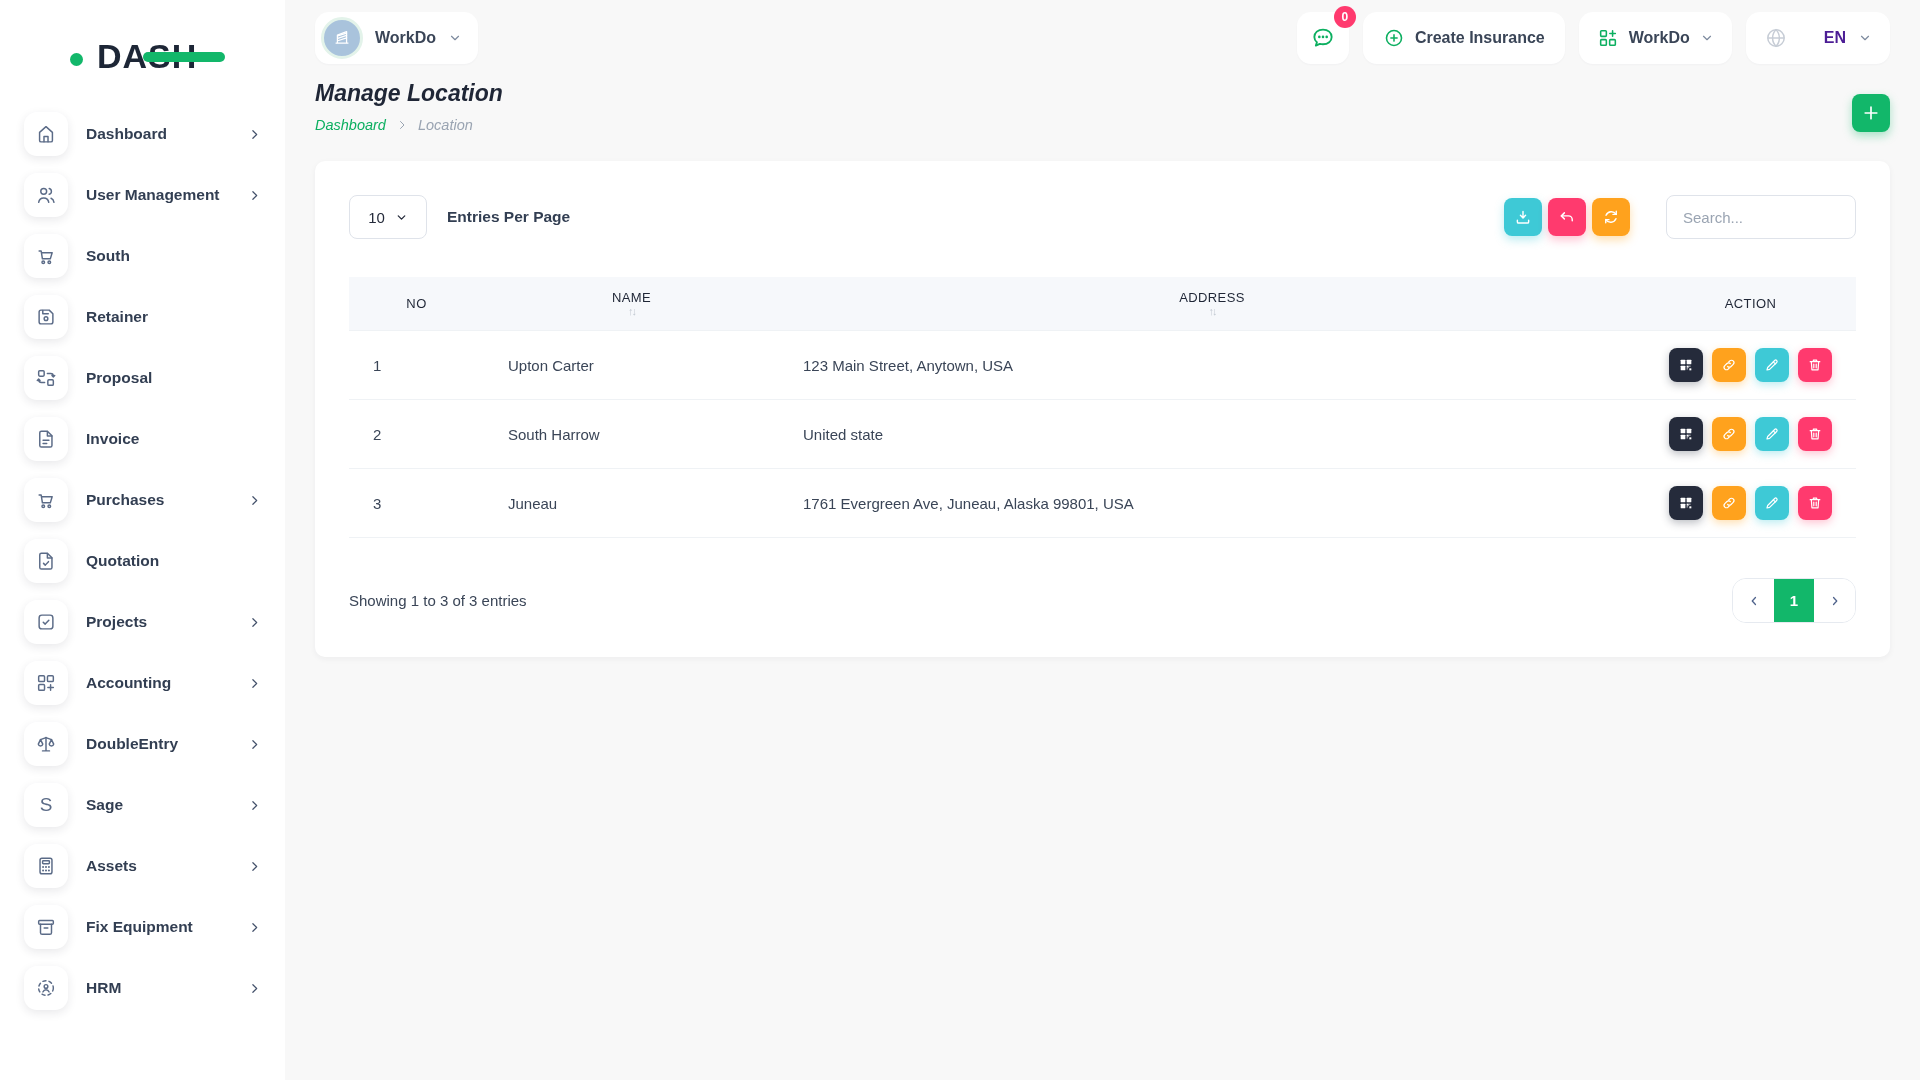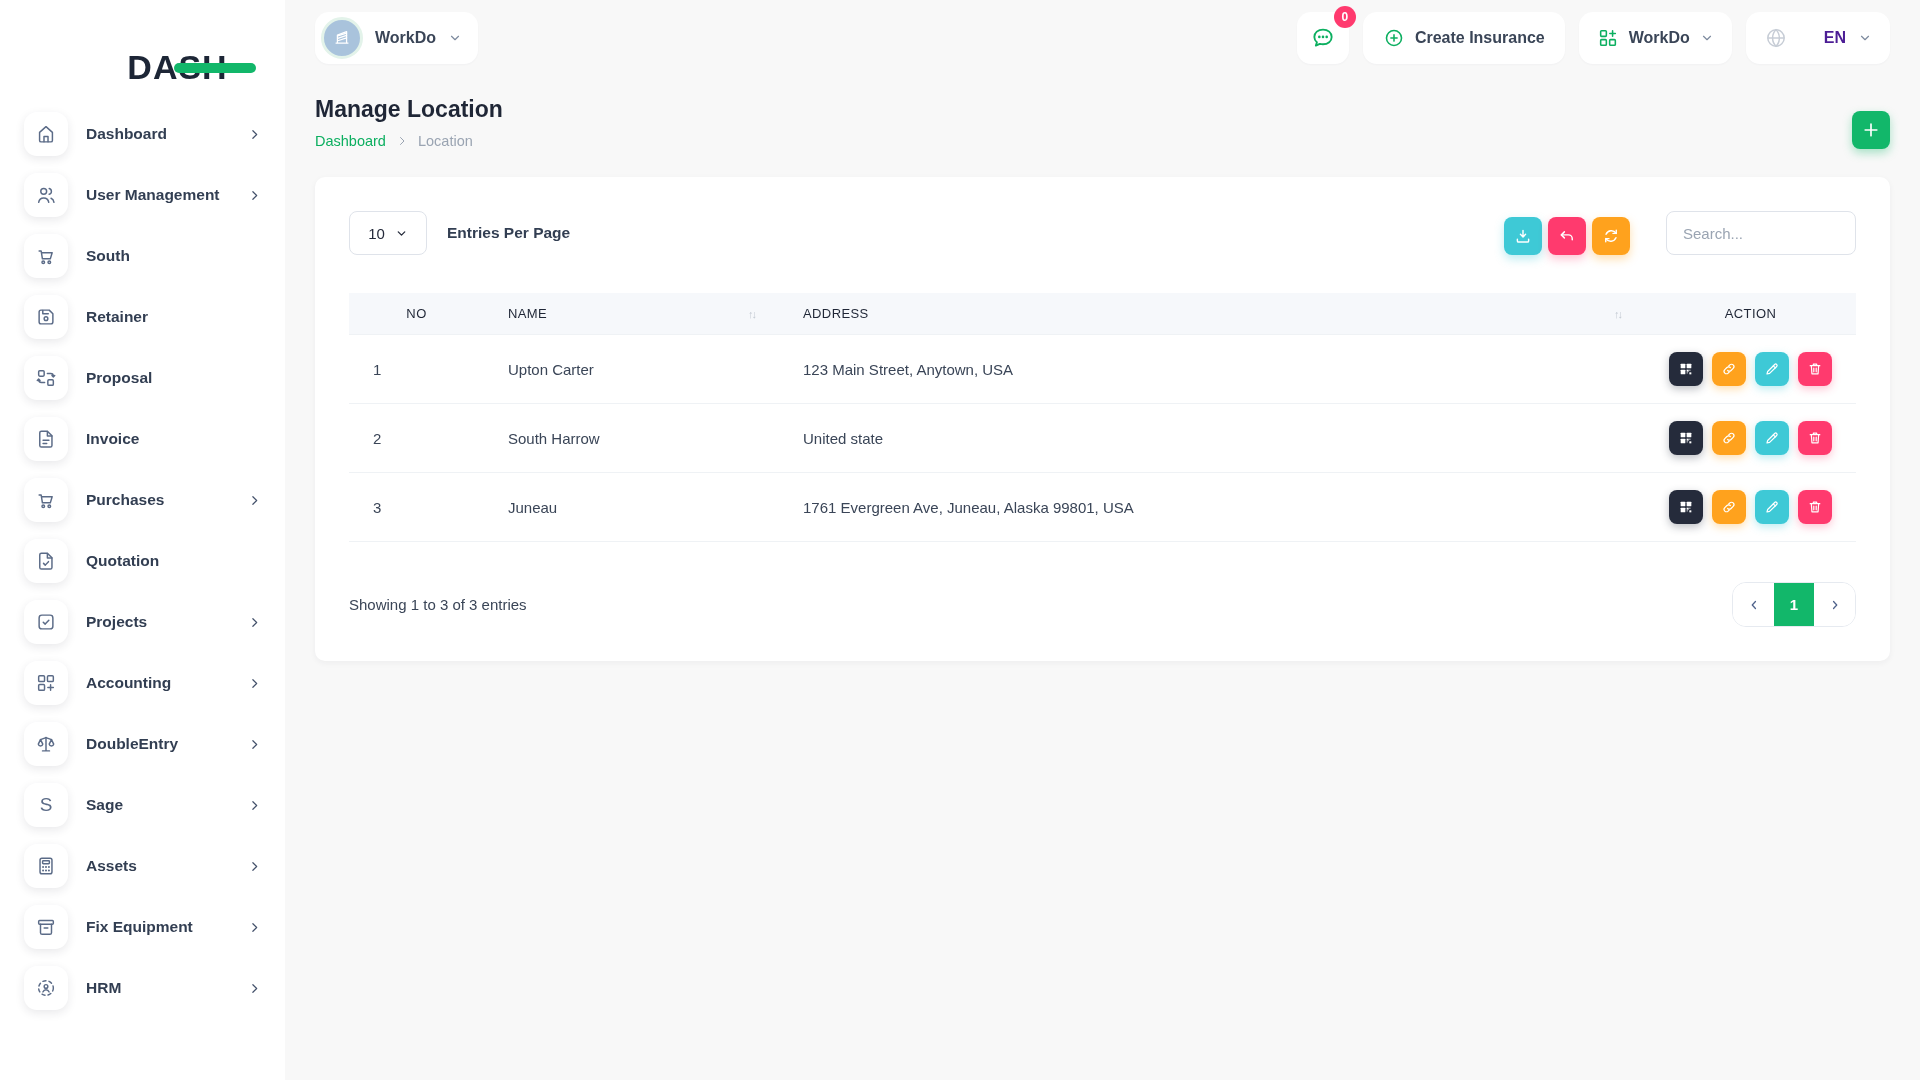--- a/index.html
+++ b/index.html
@@ -9,21 +9,21 @@
     background:#f8f8f8;
     color:#39465d;
   }
   svg { display:block; }
 
   
   .sidebar {
     position:fixed; left:0; top:0; bottom:0; width:285px;
     background:#ffffff; z-index:5; padding:22px 0 0 0;
   }
-  .logo { display:flex; align-items:center; gap:14px; padding:8px 0 0 70px; height:60px; cursor:pointer;flex-direction:column; }
+  .logo { display:flex; align-items:center; gap:14px; padding:8px 0 0 70px; height:60px; cursor:pointer; }
   .logo-dot { width:13px; height:13px; border-radius:50%; background:#12b76a; margin-top:6px; }
   .logo-text { font-size:34px; font-weight:800; letter-spacing:1px; color:#1d2636; position:relative; line-height:1; }
   .logo-bar { position:absolute; right:-28px; top:13px; width:82px; height:10px; border-radius:6px; background:#12b76a; }
   .nav { padding:30px 18px 0 24px; }
   .nav-item {
     display:flex; align-items:center; height:44px; margin-bottom:17px;
     cursor:pointer; border-radius:12px;
   }
   .nav-chip {
     width:44px; height:44px; border-radius:13px; background:#fff;
@@ -65,21 +65,21 @@
   .create-pill { padding:0 20px; gap:10px; }
   .create-pill svg { width:22px; height:22px; stroke:#0caf60; fill:none; stroke-width:1.7; stroke-linecap:round; stroke-linejoin:round; }
   .workdo-pill { padding:0 18px; gap:10px; }
   .workdo-pill .apps svg { width:22px; height:22px; stroke:#0caf60; fill:none; stroke-width:1.7; stroke-linecap:round; stroke-linejoin:round; }
   .lang-pill { padding:0 18px; gap:12px; }
   .lang-pill .globe svg { width:24px; height:24px; stroke:#c7cdd6; fill:none; stroke-width:1.5; }
   .lang-label { font-size:16px; font-weight:700; color:#4c1d95;padding-left:24px; }
 
   
   .content { margin-left:285px; padding:0 30px; }
-  .page-head { display:flex; align-items:flex-end; margin-top:20px; }
+  .page-head { display:flex; align-items:flex-start; margin-top:4px;font-style:italic; }
   .page-title { font-size:23px; font-weight:700; color:#1f2636; }
   .breadcrumb { display:flex; align-items:center; gap:10px; margin-top:10px; font-size:14.5px; }
   .bc-home { color:#0caf60; cursor:pointer; }
   .bc-sep svg { width:12px; height:12px; stroke:#9aa4b2; fill:none; stroke-width:2; stroke-linecap:round; stroke-linejoin:round; }
   .bc-current { color:#9aa4b2; }
   .add-btn {
     margin-left:auto; margin-top:14px; width:38px; height:38px; border-radius:8px;
     background:#12b76a; border:none; cursor:pointer;
     display:flex; align-items:center; justify-content:center;
     box-shadow:0 4px 10px rgba(18,183,106,0.35);
@@ -93,21 +93,21 @@
     padding:34px;
   }
   .card-toolbar { display:flex; align-items:center; }
   .entries-select {
     width:78px; height:44px; border:1px solid #dfe3ea; border-radius:8px;
     display:flex; align-items:center; justify-content:center; gap:10px;
     font-size:15px; color:#252b3b; cursor:pointer; background:#fff;
   }
   .entries-select svg { width:13px; height:13px; stroke:#252b3b; fill:none; stroke-width:2.4; stroke-linecap:round; stroke-linejoin:round; }
   .entries-label { margin-left:20px; font-size:15.5px; font-weight:600; color:#323e52; }
-  .toolbar-right { margin-left:auto; display:flex; align-items:flex-end; }
+  .toolbar-right { margin-left:auto; display:flex; align-items:center; }
   .tool-btn {
     width:38px; height:38px; border-radius:8px; border:none; cursor:pointer;
     display:flex; align-items:center; justify-content:center;
   }
   .tool-btn svg { width:18px; height:18px; stroke:#fff; fill:none; stroke-width:1.9; stroke-linecap:round; stroke-linejoin:round; }
   .tool-cyan { background:#3ec9d6; box-shadow:0 4px 10px rgba(62,201,214,0.35); }
   .tool-pink { background:#ff3a6e; box-shadow:0 4px 10px rgba(255,58,110,0.3); margin-left:6px; }
   .tool-orange { background:#ffa21d; box-shadow:0 4px 10px rgba(255,162,29,0.35); margin-left:6px; }
   .search-input {
     margin-left:36px; width:190px; height:44px; border:1px solid #dfe3ea; border-radius:8px;
@@ -116,21 +116,21 @@
   }
   .search-input::placeholder { color:#9aa4b2; }
 
   
   table.loc-table { width:100%; border-collapse:collapse; margin-top:38px; }
   .loc-table thead tr { background:#f6f8fb; }
   .loc-table th {
     text-align:center; font-size:13px; font-weight:400; color:#1f2636;
     letter-spacing:0.4px; padding:13px 24px; white-space:nowrap;
   }
-  .th-flex { display:flex; align-items:center; justify-content:space-between; }
+  .th-flex { display:flex; align-items:center; justify-content:space-between;flex-direction:column; }
   .sort-icon { font-size:11px; color:#c2c9d2; cursor:pointer; letter-spacing:-2px; }
   .loc-table td {
     font-size:15px; color:#3a4557; padding:17px 24px;
     border-bottom:1px solid #eff2f5;
   }
   .loc-table tbody tr:first-child td { border-top:1px solid #eff2f5; }
   .action-group { display:flex; gap:9px; }
   .act-btn {
     width:34px; height:34px; border-radius:8px; border:none; cursor:pointer;
     display:flex; align-items:center; justify-content:center;

